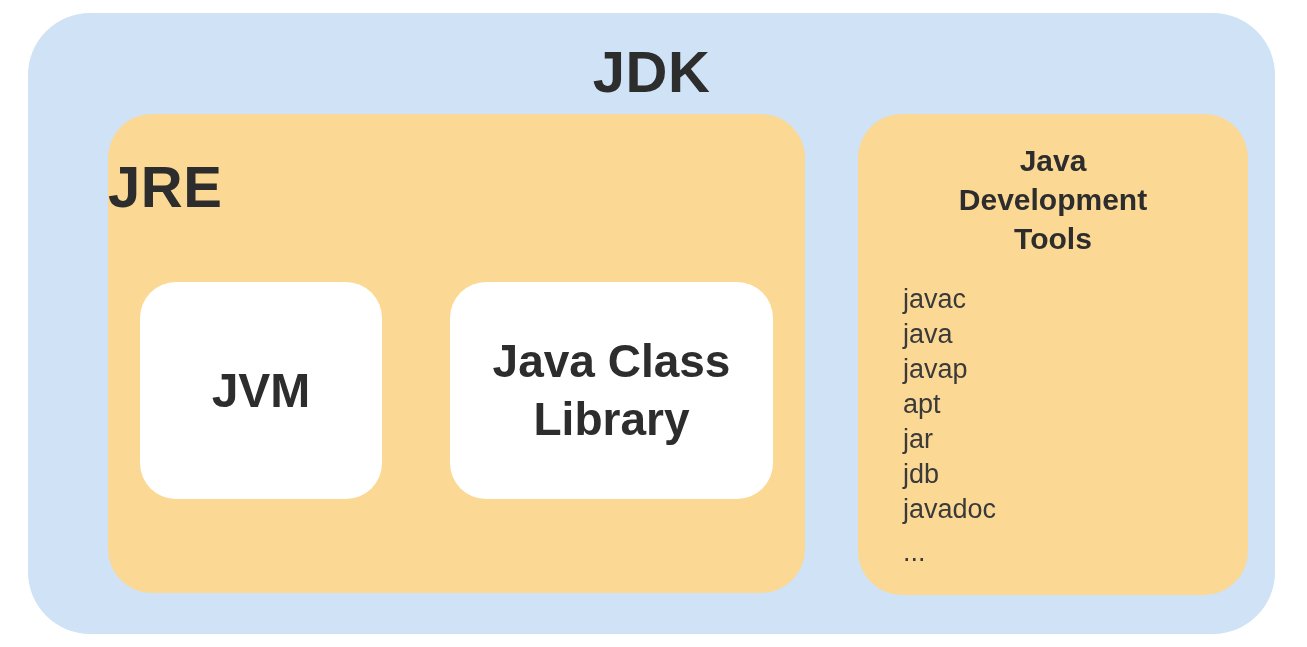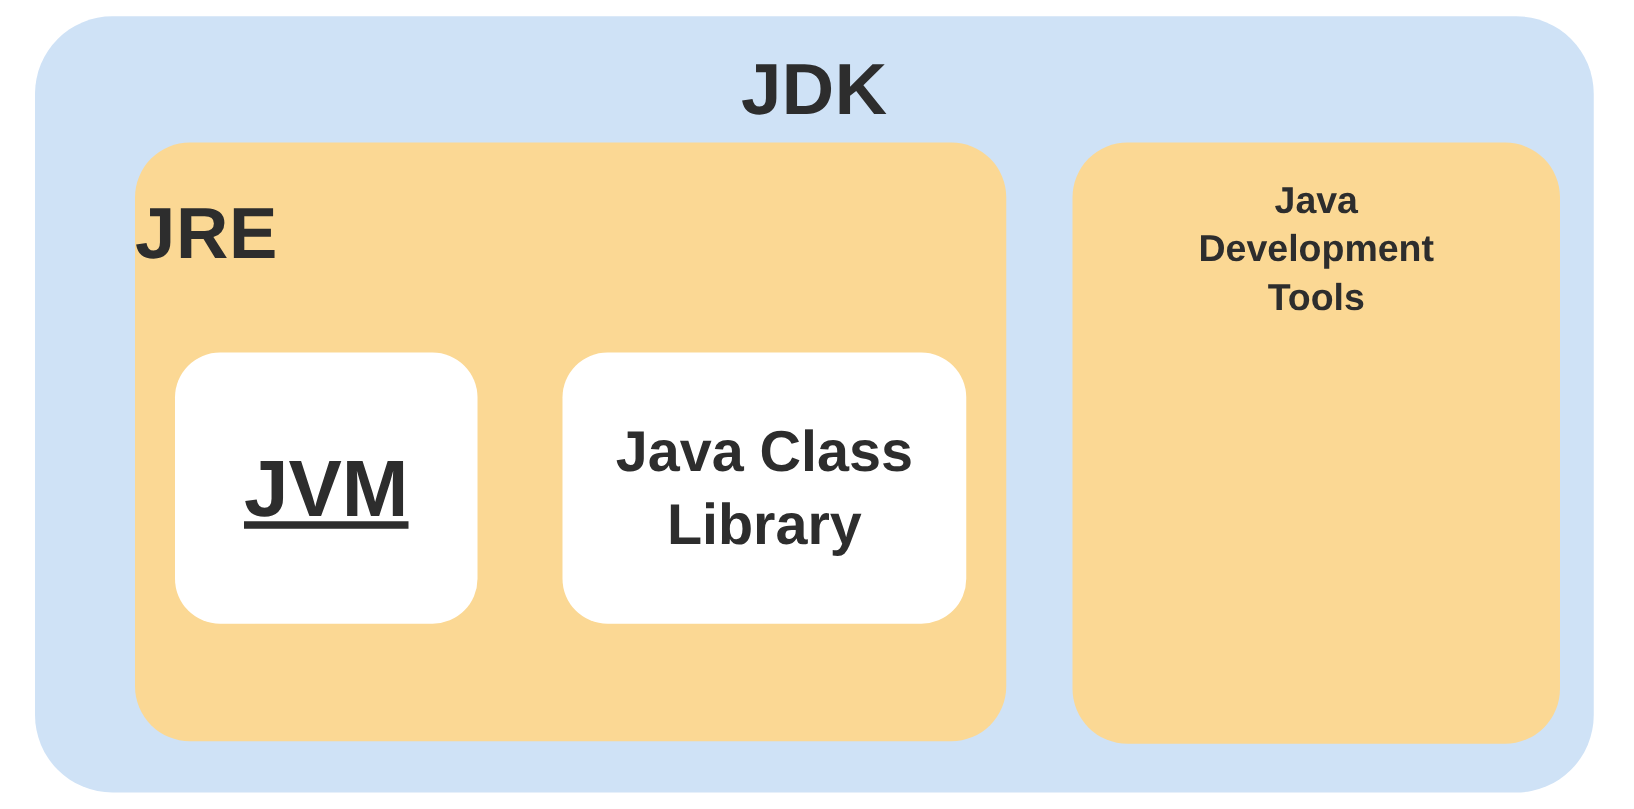--- a/index.html
+++ b/index.html
@@ -65,23 +65,22 @@
     display: flex;
     align-items: center;
     justify-content: center;
     text-align: center;
     color: var(--title-text, #2D2D2D);
     font-weight: 700;
   }
   .jvm-box {
     left: 32px;
     width: 242px;
-    font-size: 64px;
+    font-size: 48px;
     line-height: 1;
-    text-decoration: underline;
   }
   .jcl-box {
     left: 342px;
     width: 323px;
     font-size: 46px;
     line-height: 1.25;
   }
   .jcl-box span {
     display: block;
     max-width: 260px;
@@ -143,16 +142,26 @@
       </div>
 
       <div class="white-box jcl-box">
         <span>Java Class Library</span>
       </div>
     </div>
 
     <div class="tools-panel">
       <div class="tools-title">Java Development Tools</div>
 
+      <ul class="tools-list">
+        <li>javac</li>
+        <li>java</li>
+        <li>javap</li>
+        <li>apt</li>
+        <li>jar</li>
+        <li>jdb</li>
+        <li>javadoc</li>
+        <li>...</li>
+      </ul>
     </div>
 
   </div>
 </div>
 
 </body></html>

